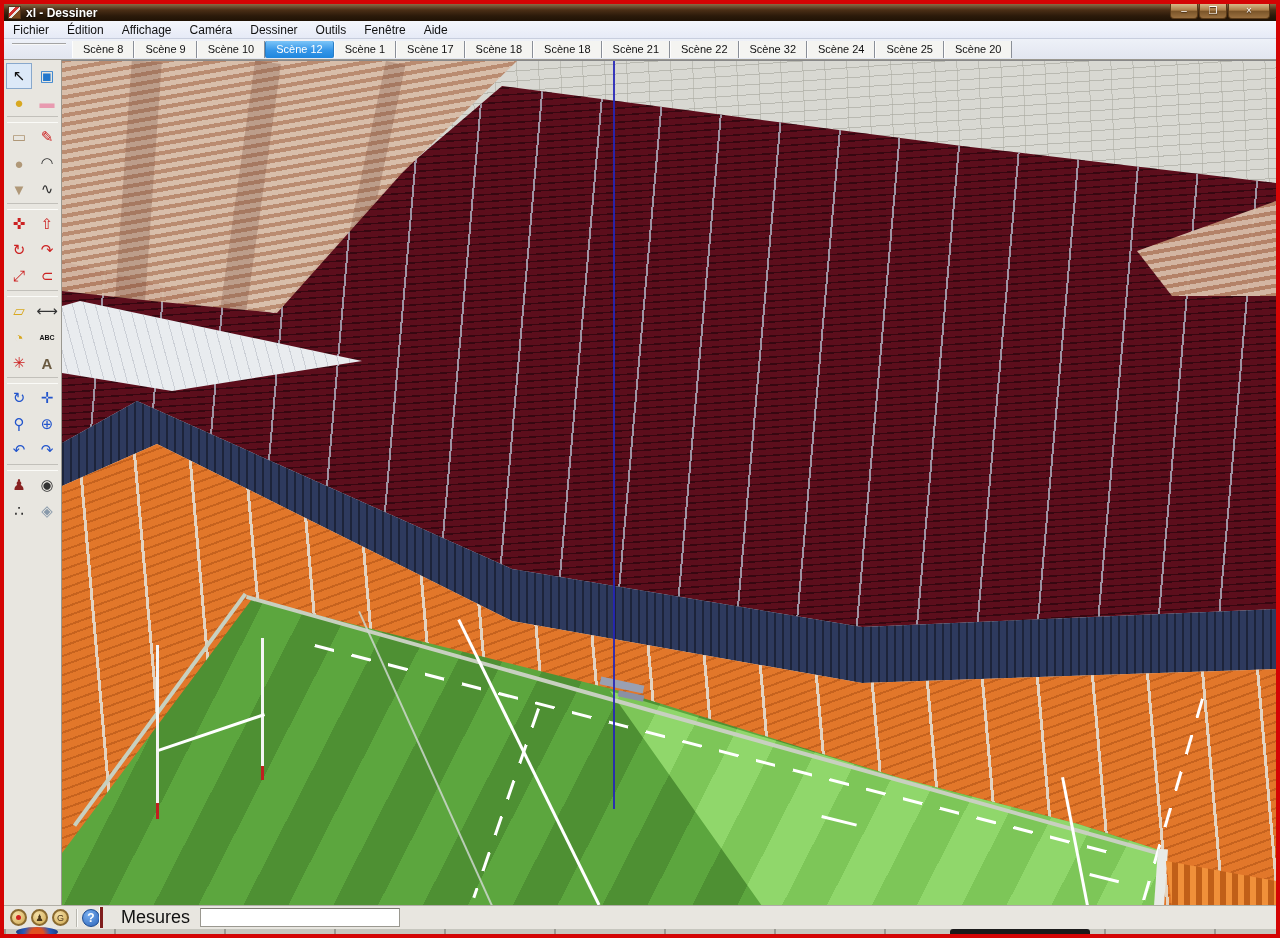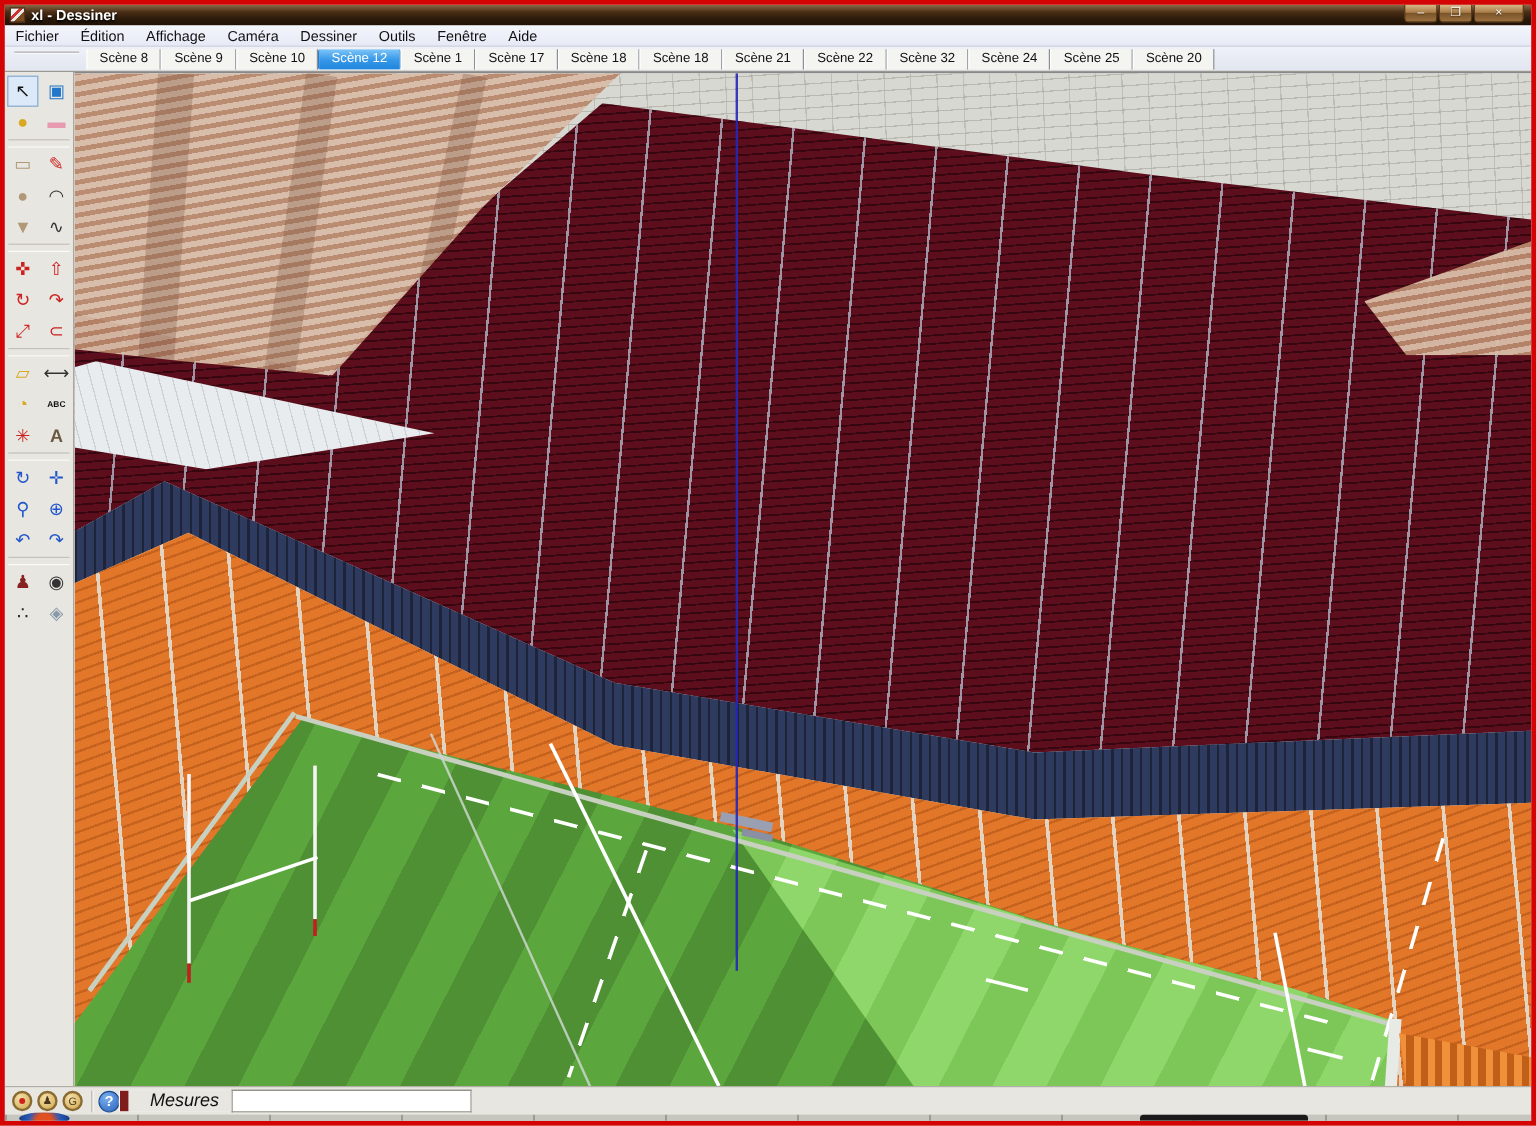--- a/index.html
+++ b/index.html
@@ -71,21 +71,21 @@
   #corner-orange { position:absolute; inset:0; clip-path:polygon(1104px 800px,1214px 820px,1214px 845px,1110px 845px);
     background: repeating-linear-gradient(90deg, #f0903a 0 6px, #c05f18 6px 12px), #e2772a; }
 
   
   #statusbar { height:24px; background:#e8e6e0; border-top:1px solid #b0aea6; display:flex; align-items:center; padding:0 4px; }
   .sicon { width:17px; height:17px; border-radius:50%; margin:0 2px; border:2px solid #8a6a30; background:radial-gradient(circle at 35% 30%, #f4e0a8, #d0a850); display:flex; align-items:center; justify-content:center; font-size:9px; color:#4a3618; cursor:pointer; position:relative; }
   .sicon .dot { width:5px; height:5px; border-radius:50%; background:#d02020; }
   .sdiv { width:1px; height:18px; background:#b8b6ae; margin:0 5px; box-shadow:1px 0 0 #fbfbf8; }
   #help-icon { width:18px; height:18px; border-radius:50%; background:radial-gradient(circle at 35% 30%, #7ab0f0, #2a62b8); color:#fff; font-weight:bold; font-size:12px; display:flex; align-items:center; justify-content:center; border:1px solid #1a4a90; cursor:pointer; }
   #status-hint { font-size:12.5px; color:#111; margin-left:8px; flex:1; white-space:nowrap; overflow:hidden; }
-  #measures-label { font-size:15px; color:#111; padding:0 10px 0 18px; border-left:7px solid #7f1d1d; box-shadow:-1px 0 0 #fbfbf8;font-style:italic; }
+  #measures-label { font-size:18px; color:#111; padding:0 10px 0 18px; border-left:3px solid #7f1d1d; box-shadow:-1px 0 0 #fbfbf8; }
   #measures-box { width:200px; height:19px; background:#fff; border:1px solid #9a9890; border-top-color:#7a7870; font-size:11px; padding:0 3px; }
 
   
   #taskbar { height:5px; background:repeating-linear-gradient(90deg,#9a9a92 0 2px,#c6c6be 2px 110px), #bcbcb4; position:relative; }
   #task-black { position:absolute; left:946px; top:0; width:140px; height:5px; background:#1a1a1a; border-radius:3px 3px 0 0; }
   #start-orb { position:absolute; left:12px; top:-2px; width:42px; height:10px; border-radius:50%; background:radial-gradient(circle at 50% 80%, #e05020 0 30%, #2858b8 60%, #183878 100%); }
 </style>
 </head>
 <body>
 

